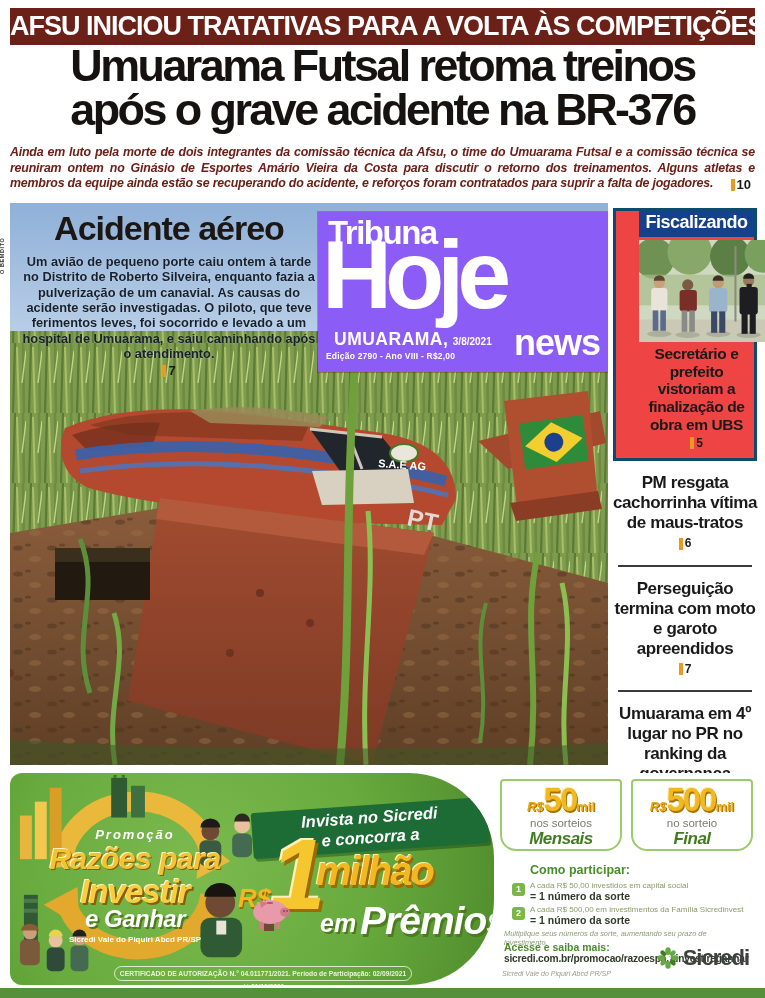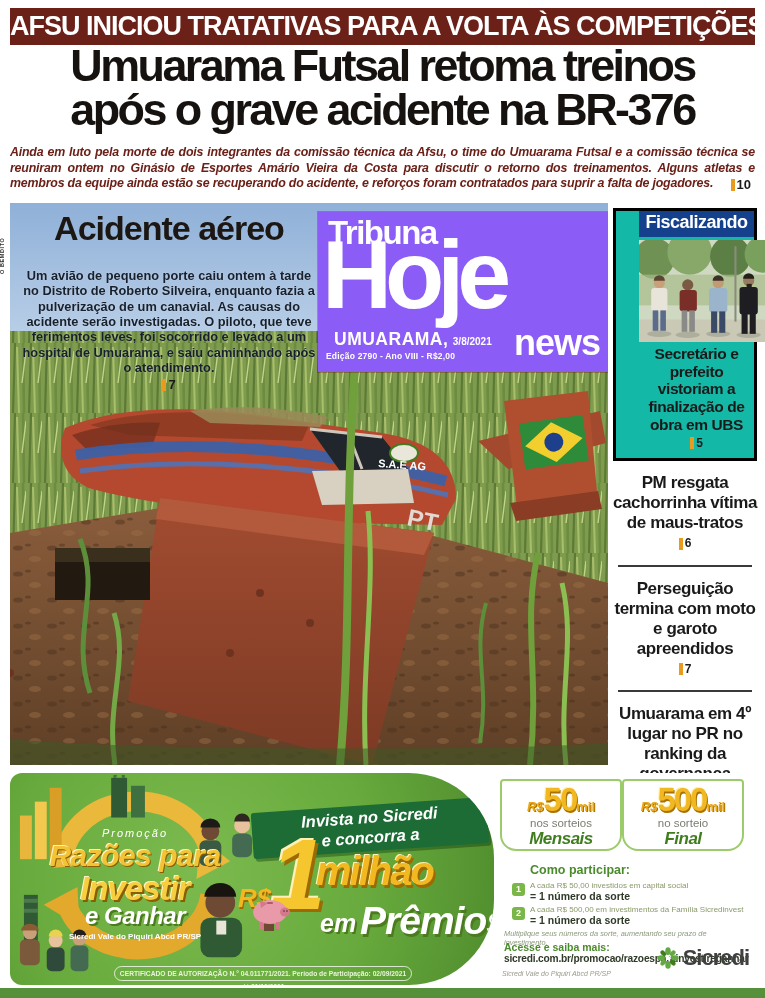--- a/index.html
+++ b/index.html
@@ -23,58 +23,58 @@
 
   
   .photo { position:absolute; left:10px; top:203px; width:598px; height:562px; overflow:hidden; }
   .photo svg.crash { position:absolute; inset:0; width:100%; height:100%; }
   .credit-vertical { position:absolute; left:-1px; top:204px; width:10px; height:70px;
     writing-mode:vertical-rl; transform:rotate(180deg); font-size:5.5px; font-weight:bold;
     letter-spacing:.6px; color:#333; }
 
   .feature-block { position:absolute; left:6px; top:6px; width:306px; text-align:center; z-index:2; }
   .feature-title { font-size:34px; font-weight:bold; color:#1c1713; letter-spacing:-1px; }
-  .feature-body { margin-top:20px; font-size:12.8px; font-weight:bold; color:#17202c;
+  .feature-body { margin-top:6px; font-size:12.8px; font-weight:bold; color:#17202c;
     line-height:1.2; padding:0 6px; text-shadow:0 0 2px rgba(255,255,255,.35); }
   .feature-page { margin-top:2px; font-size:13px; }
 
   
   .logo { position:absolute; left:308px; top:9px; width:290px; height:160px; background:#8b5cf6;
     color:#fff; z-index:3; box-shadow:0 0 0 1px rgba(120,0,0,.3); }
   .logo .t-top { position:absolute; left:10px; top:2px; font-size:33px; font-weight:bold; letter-spacing:-1.5px; }
   .logo .t-main { position:absolute; left:4px; top:14px; font-size:97px; font-weight:bold; letter-spacing:-7px; line-height:1; }
   .logo .t-news { position:absolute; right:8px; top:110px; font-size:36px; font-weight:bold; letter-spacing:-1px; }
   .logo .t-cityline { position:absolute; left:16px; top:117px; white-space:nowrap; }
   .logo .t-city { font-size:17.5px; font-weight:bold; letter-spacing:.5px; }
   .logo .t-date { font-size:10px; font-weight:bold; }
   .logo .t-ed { position:absolute; left:8px; top:139px; font-size:8.5px; font-weight:bold; letter-spacing:.2px; }
 
   
   .sidebar { position:absolute; left:613px; top:208px; width:144px; }
-  .fiscal-box { border:3px solid #000000; background:#14b8a6;padding-left:23px; }
+  .fiscal-box { border:3px solid #0c4a6e; background:#ef4444;padding-left:23px; }
   .fiscal-header { background:#15418c; color:#fff; text-align:center; font-weight:bold;
     font-size:18px; padding:1px 0 4px; letter-spacing:-.5px; }
   .fiscal-photo { display:block; width:132px; height:102px; margin:3px auto 2px; }
   .fiscal-headline { font-size:15.5px; font-weight:bold; color:#1a1a1a; text-align:center;
     line-height:1.14; letter-spacing:-.4px; padding:1px 1px 0; }
   .fiscal-page { text-align:center; margin:3px 0 6px; font-size:12px; }
   .side-item { margin-top:12px; text-align:center; font-size:17px; font-weight:bold;
     color:#1a1a1a; line-height:1.18; letter-spacing:-.4px; }
   .side-item .sp { margin-top:3px; font-size:12px; }
   .side-sep { border:none; border-top:2px solid #3a3a3a; width:134px; margin:12px auto 0; }
 
   
   .ad { position:absolute; left:10px; top:773px; width:745px; height:212px; background:#fff; }
   .ad-green { position:absolute; left:0; top:0; width:484px; height:212px;
     background:radial-gradient(circle at 38% 45%, #7cba4e 0%, #68aa3d 55%, #4f8c2d 100%);
     border-radius:12px 85px 85px 12px; overflow:hidden; }
   .promo { position:absolute; left:6px; top:2px; width:238px; height:208px; }
   .promo svg { position:absolute; inset:0; width:100%; height:100%; }
   .promo-text { position:absolute; left:24px; top:52px; width:190px; text-align:center; }
-  .promo-label { color:#fff; font-size:11px; font-weight:normal; font-style:italic; letter-spacing:2px; }
+  .promo-label { color:#fff; font-size:13px; font-weight:bold; font-style:italic; letter-spacing:2px; }
   .promo-l1 { color:#f2c335; font-size:30px; font-weight:bold; font-style:italic; letter-spacing:-.5px;
     text-shadow:1px 1px 0 #8a5d00, -1px -1px 0 #fff4c0; }
   .promo-l2 { color:#f6ce3f; font-size:33px; font-weight:bold; font-style:italic; letter-spacing:-1px;
     line-height:.95; text-shadow:2px 2px 0 #8a5d00, -1px -1px 0 #fff4c0; }
   .promo-l3 { color:#fff; font-size:24px; font-weight:bold; font-style:italic; letter-spacing:-.5px;
     line-height:1; text-shadow:2px 2px 0 #4c7a1e; }
   .promo-sub { margin-top:4px; color:#fff; font-size:8px; font-weight:bold; line-height:1.25; }
   .ribbon { position:absolute; left:242px; top:32px; width:236px; height:46px; background:#1d6b35;
     transform:rotate(-4deg); border-radius:3px; text-align:center; color:#fff; font-weight:bold;
     font-style:italic; font-size:16.5px; line-height:1.2; padding-top:3px;
@@ -89,21 +89,21 @@
   .pz-em { position:absolute; left:84px; top:74px; color:#fff; font-size:25px; font-weight:bold;
     font-style:italic; text-shadow:2px 2px 0 #4c7a1e; }
   .pz-tail { position:absolute; left:124px; top:64px; color:#fff; font-size:39px; font-weight:bold;
     font-style:italic; letter-spacing:-1px; text-shadow:2px 3px 0 #4c7a1e; }
   .piggy { position:absolute; left:236px; top:122px; width:46px; height:36px; }
   .cert { position:absolute; left:104px; top:193px; width:298px; height:15px;
     border:1px solid rgba(255,255,255,.75); border-radius:8px; color:#e9f5da;
     font-size:6.7px; font-weight:bold; line-height:13px; text-align:center; }
 
   .ad-white { position:absolute; left:484px; top:0; width:261px; height:212px; }
-  .cards { position:absolute; left:6px; top:6px; display:flex; }
+  .cards { position:absolute; left:6px; top:6px; display:flex; gap:9px; }
   .card { width:122px; height:72px; background:#fff; border:2px solid #9ccb6b;
     border-radius:4px 4px 16px 16px; text-align:center; padding-top:2px; }
   .card-amt { line-height:1; white-space:nowrap; }
   .card-cur { color:#e9a818; font-size:13px; font-weight:bold; font-style:italic; text-shadow:1px 1px 0 #a87200; }
   .card-num { color:#f2b822; font-size:33px; font-weight:bold; letter-spacing:-2px; text-shadow:1px 2px 0 #a87200, -1px -1px 0 #ffeeb0; }
   .card-unit { color:#e9a818; font-size:13px; font-weight:bold; text-shadow:1px 1px 0 #a87200; }
   .card-l1 { color:#7c7c72; font-size:11.5px; margin-top:1px; }
   .card-l2 { color:#3f7d1e; font-size:17px; font-weight:bold; font-style:italic; letter-spacing:-.5px; }
   .how-title { position:absolute; left:36px; top:90px; color:#4a8b2c; font-size:12.5px; font-weight:bold; }
   .step { position:absolute; left:18px; display:flex; gap:5px; }

